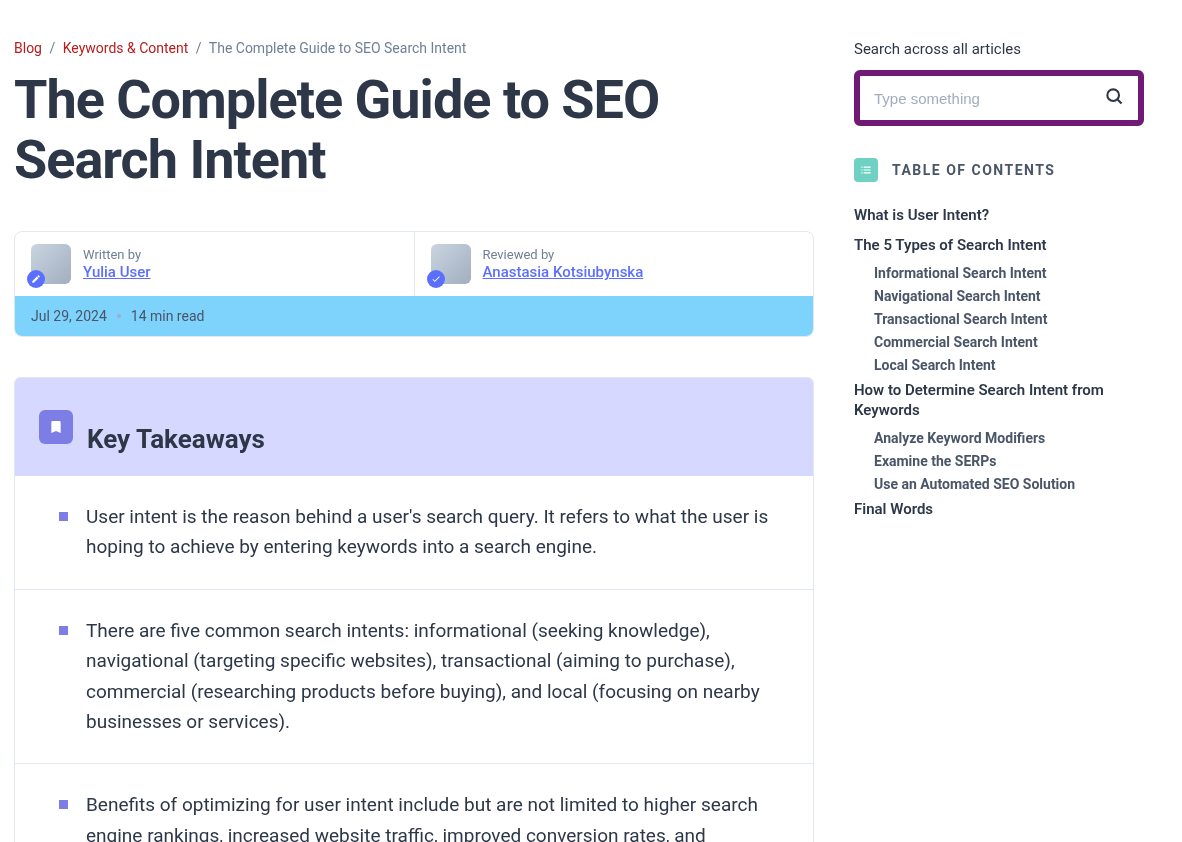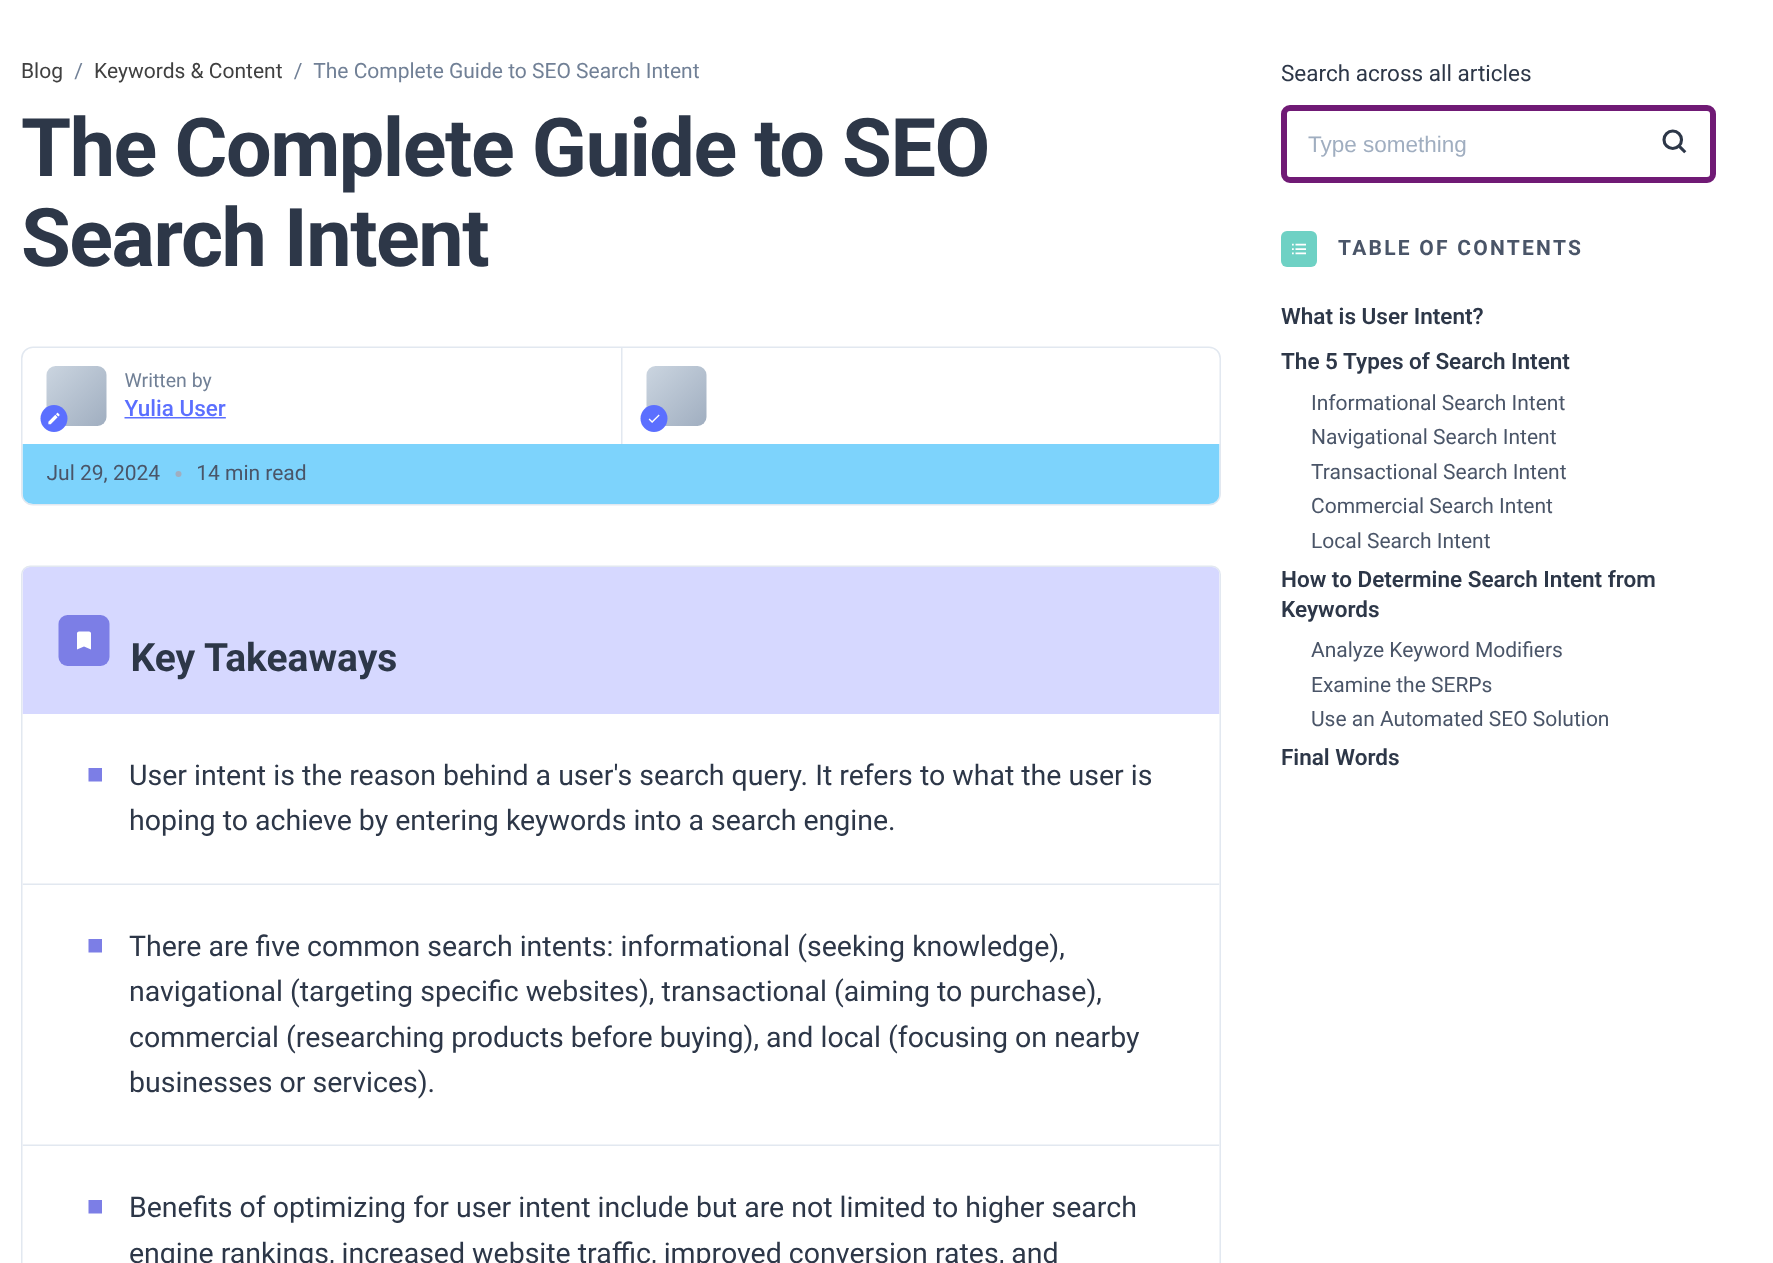--- a/index.html
+++ b/index.html
@@ -8,21 +8,21 @@
       background: #ffffff;
       color: #2d3748;
       padding: 40px 14px 14px 14px;
       display: flex;
       gap: 40px;
     }
     .main-content { flex: 1; max-width: 800px; }
     .sidebar { width: 290px; flex-shrink: 0; }
 
     .breadcrumb { font-size: 14px; color: #4a5568; margin-bottom: 14px; }
-    .breadcrumb a { color: #404040; text-decoration: none; }
+    .breadcrumb a { color: #b91c1c; text-decoration: none; }
     .breadcrumb .current { color: #718096; }
     .breadcrumb .sep { color: #718096; margin: 0 4px; }
 
     h1.page-title {
       font-size: 54px;
       font-weight: 700;
       line-height: 1.12;
       color: #2d3748;
       margin-bottom: 40px;
       letter-spacing: -1px;
@@ -101,21 +101,21 @@
     .takeaway-item p {
       font-size: 19px;
       line-height: 1.6;
       color: #2d3748;
     }
 
     .search-label { font-size: 15px; color: #2d3748; margin-bottom: 12px; }
     .search-box {
       display: flex;
       align-items: center;
-      border: 4px solid #701a75;
+      border: 6px solid #701a75;
       border-radius: 6px;
       padding: 10px 14px;
       margin-bottom: 32px;
     }
     .search-box input {
       flex: 1;
       border: none;
       outline: none;
       font-size: 15px;
       color: #4a5568;
@@ -141,21 +141,21 @@
       color: #2d3748;
       font-weight: 600;
       margin-bottom: 10px;
       line-height: 1.3;
       cursor: pointer;
     }
     .toc-sublist { list-style: none; margin-left: 20px; margin-bottom: 8px; }
     .toc-subitem {
       font-size: 14px;
       color: #4a5568;
-      font-weight: 400;
+      font-weight: 700;
       margin-bottom: 7px;
       cursor: pointer;
     }
   </style>
 </head>
 <body>
 
 <div class="main-content">
   <div class="breadcrumb">
     <a href="#">Blog</a>
@@ -182,20 +182,24 @@
           <a href="#" class="name">Yulia User</a>
         </div>
       </div>
       <div class="author-half">
         <div class="avatar">
           <div class="avatar-badge">
             <svg width="10" height="10" viewBox="0 0 24 24" fill="white">
                 <path d="M9 16.17L4.83 12l-1.42 1.41L9 19 21 7l-1.41-1.41z"></path>
               </svg>
           </div>
+        </div>
+        <div class="author-text">
+          <div class="role">Reviewed by</div>
+          <a href="#" class="name">Anastasia Kotsiubynska</a>
         </div>
       </div>
     </div>
     <div class="meta-row">
       <span>Jul 29, 2024</span>
       <span class="dot"></span>
       <span>14 min read</span>
     </div>
   </div>
 

